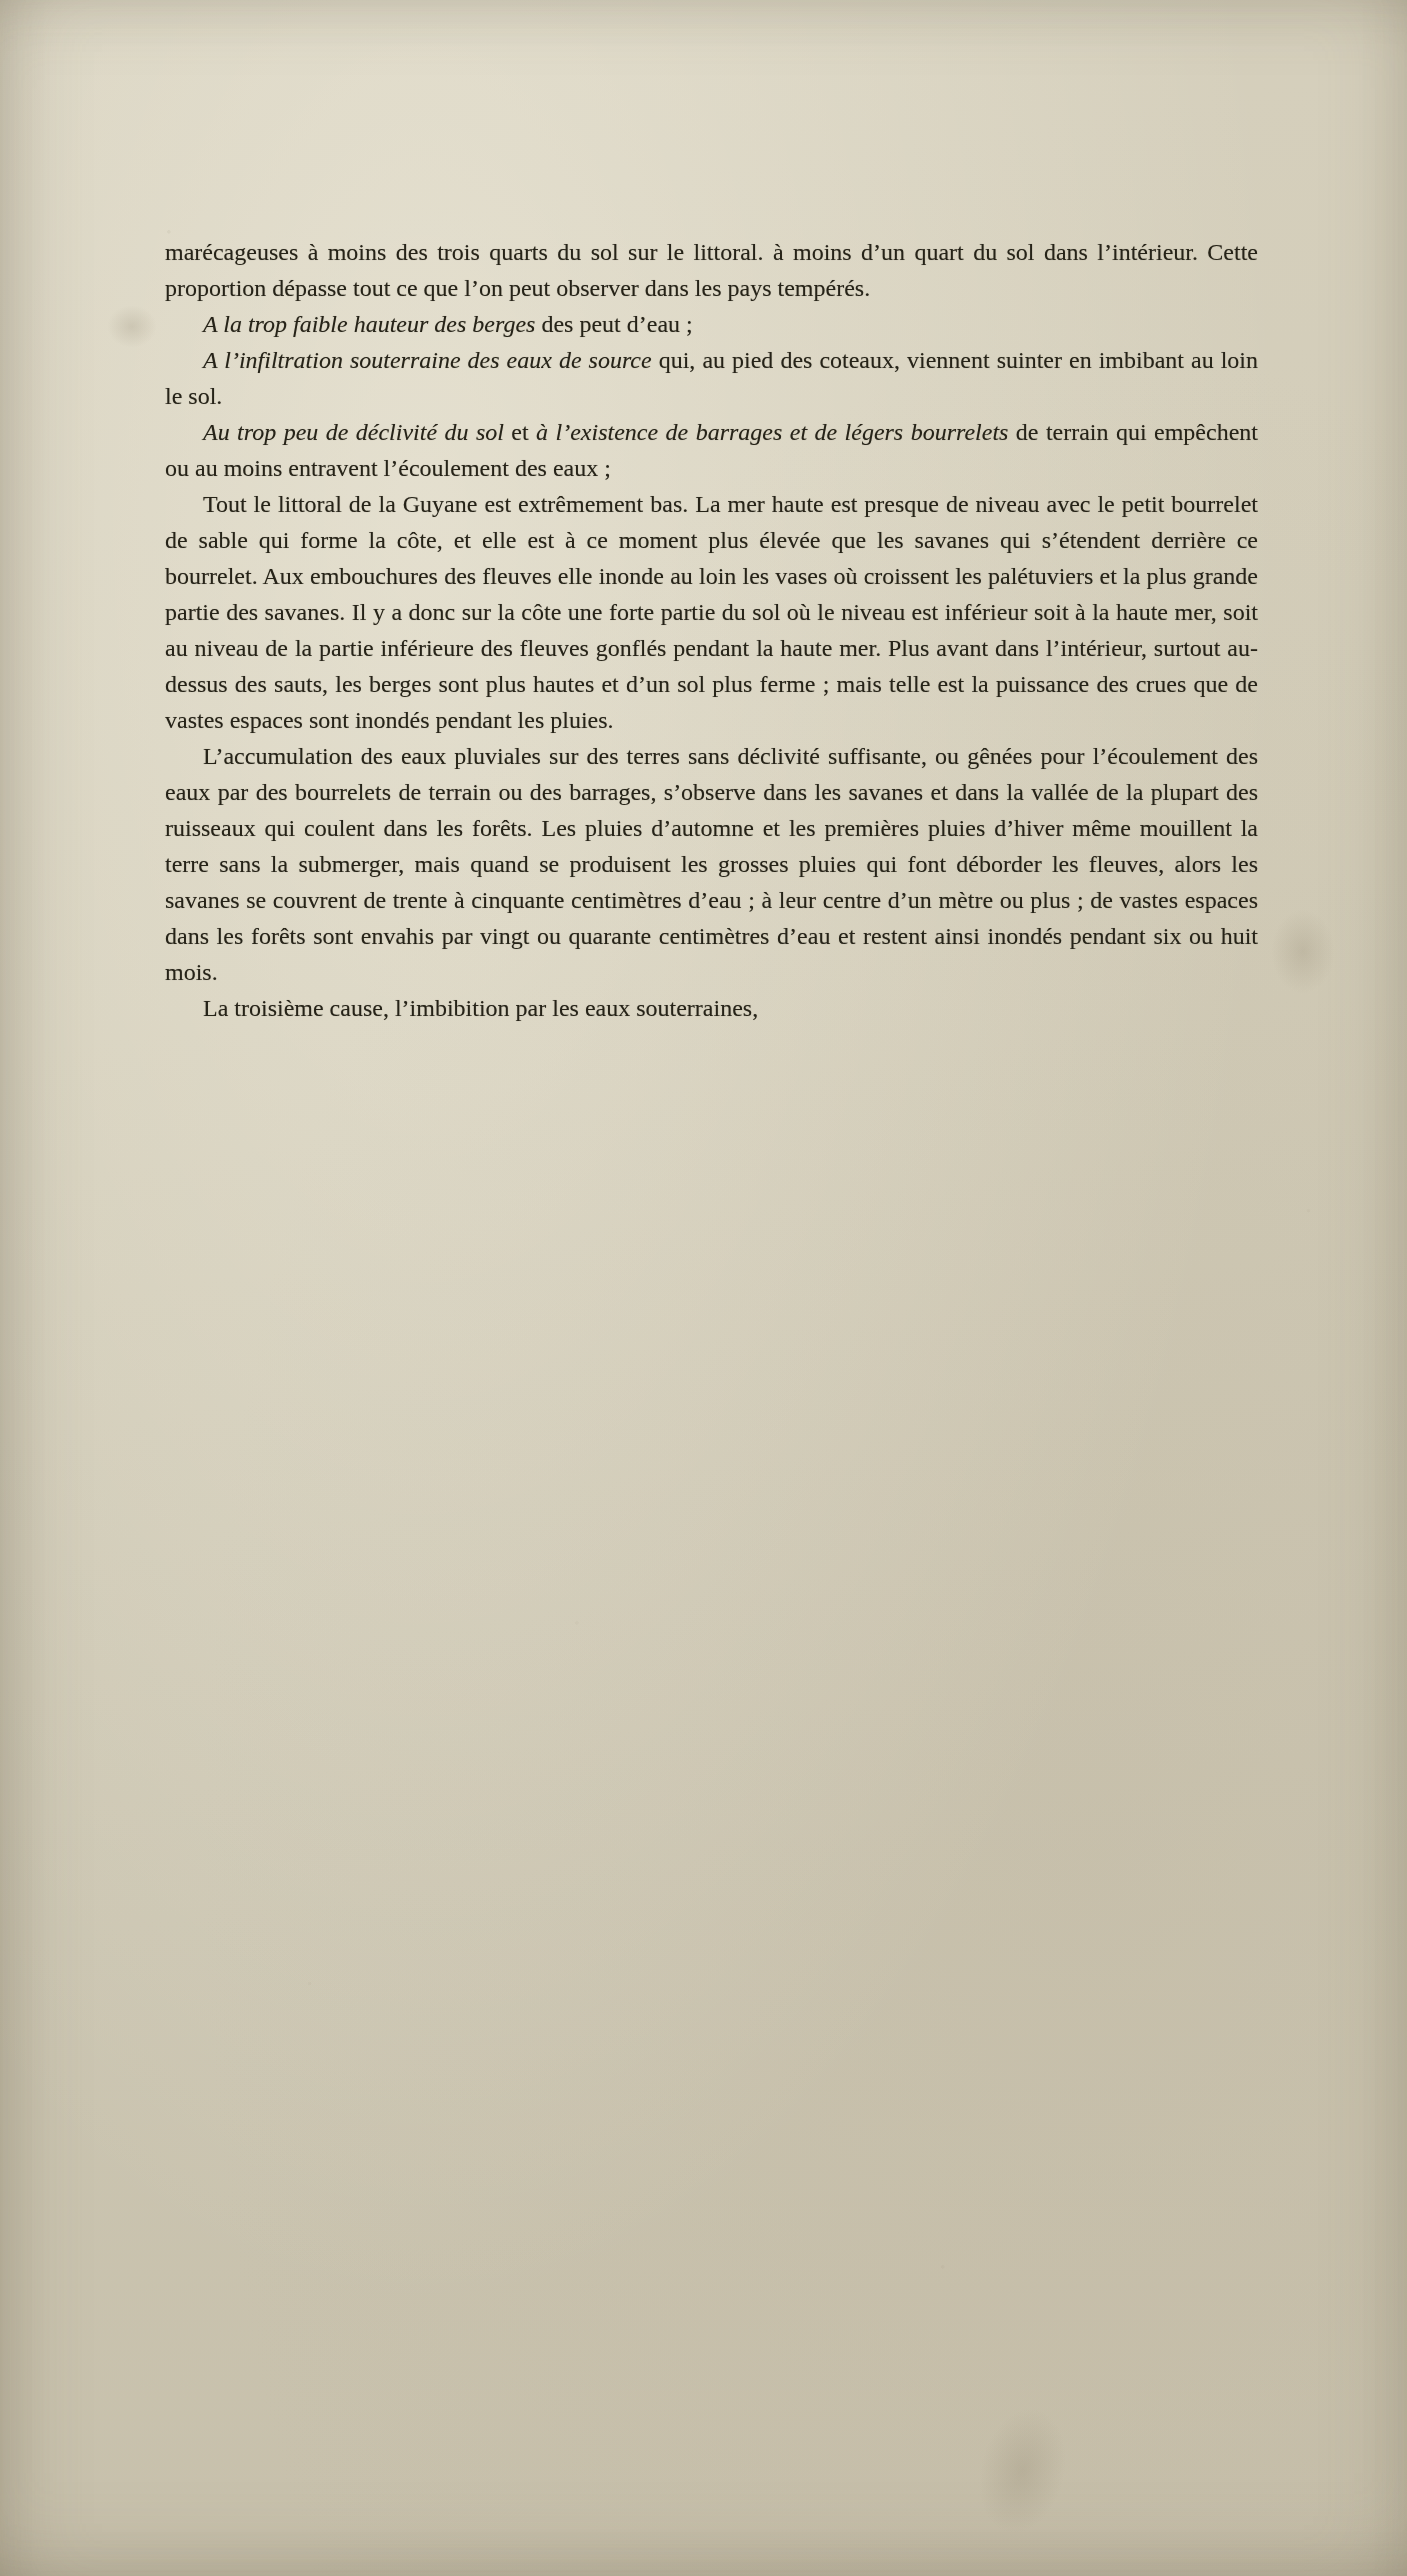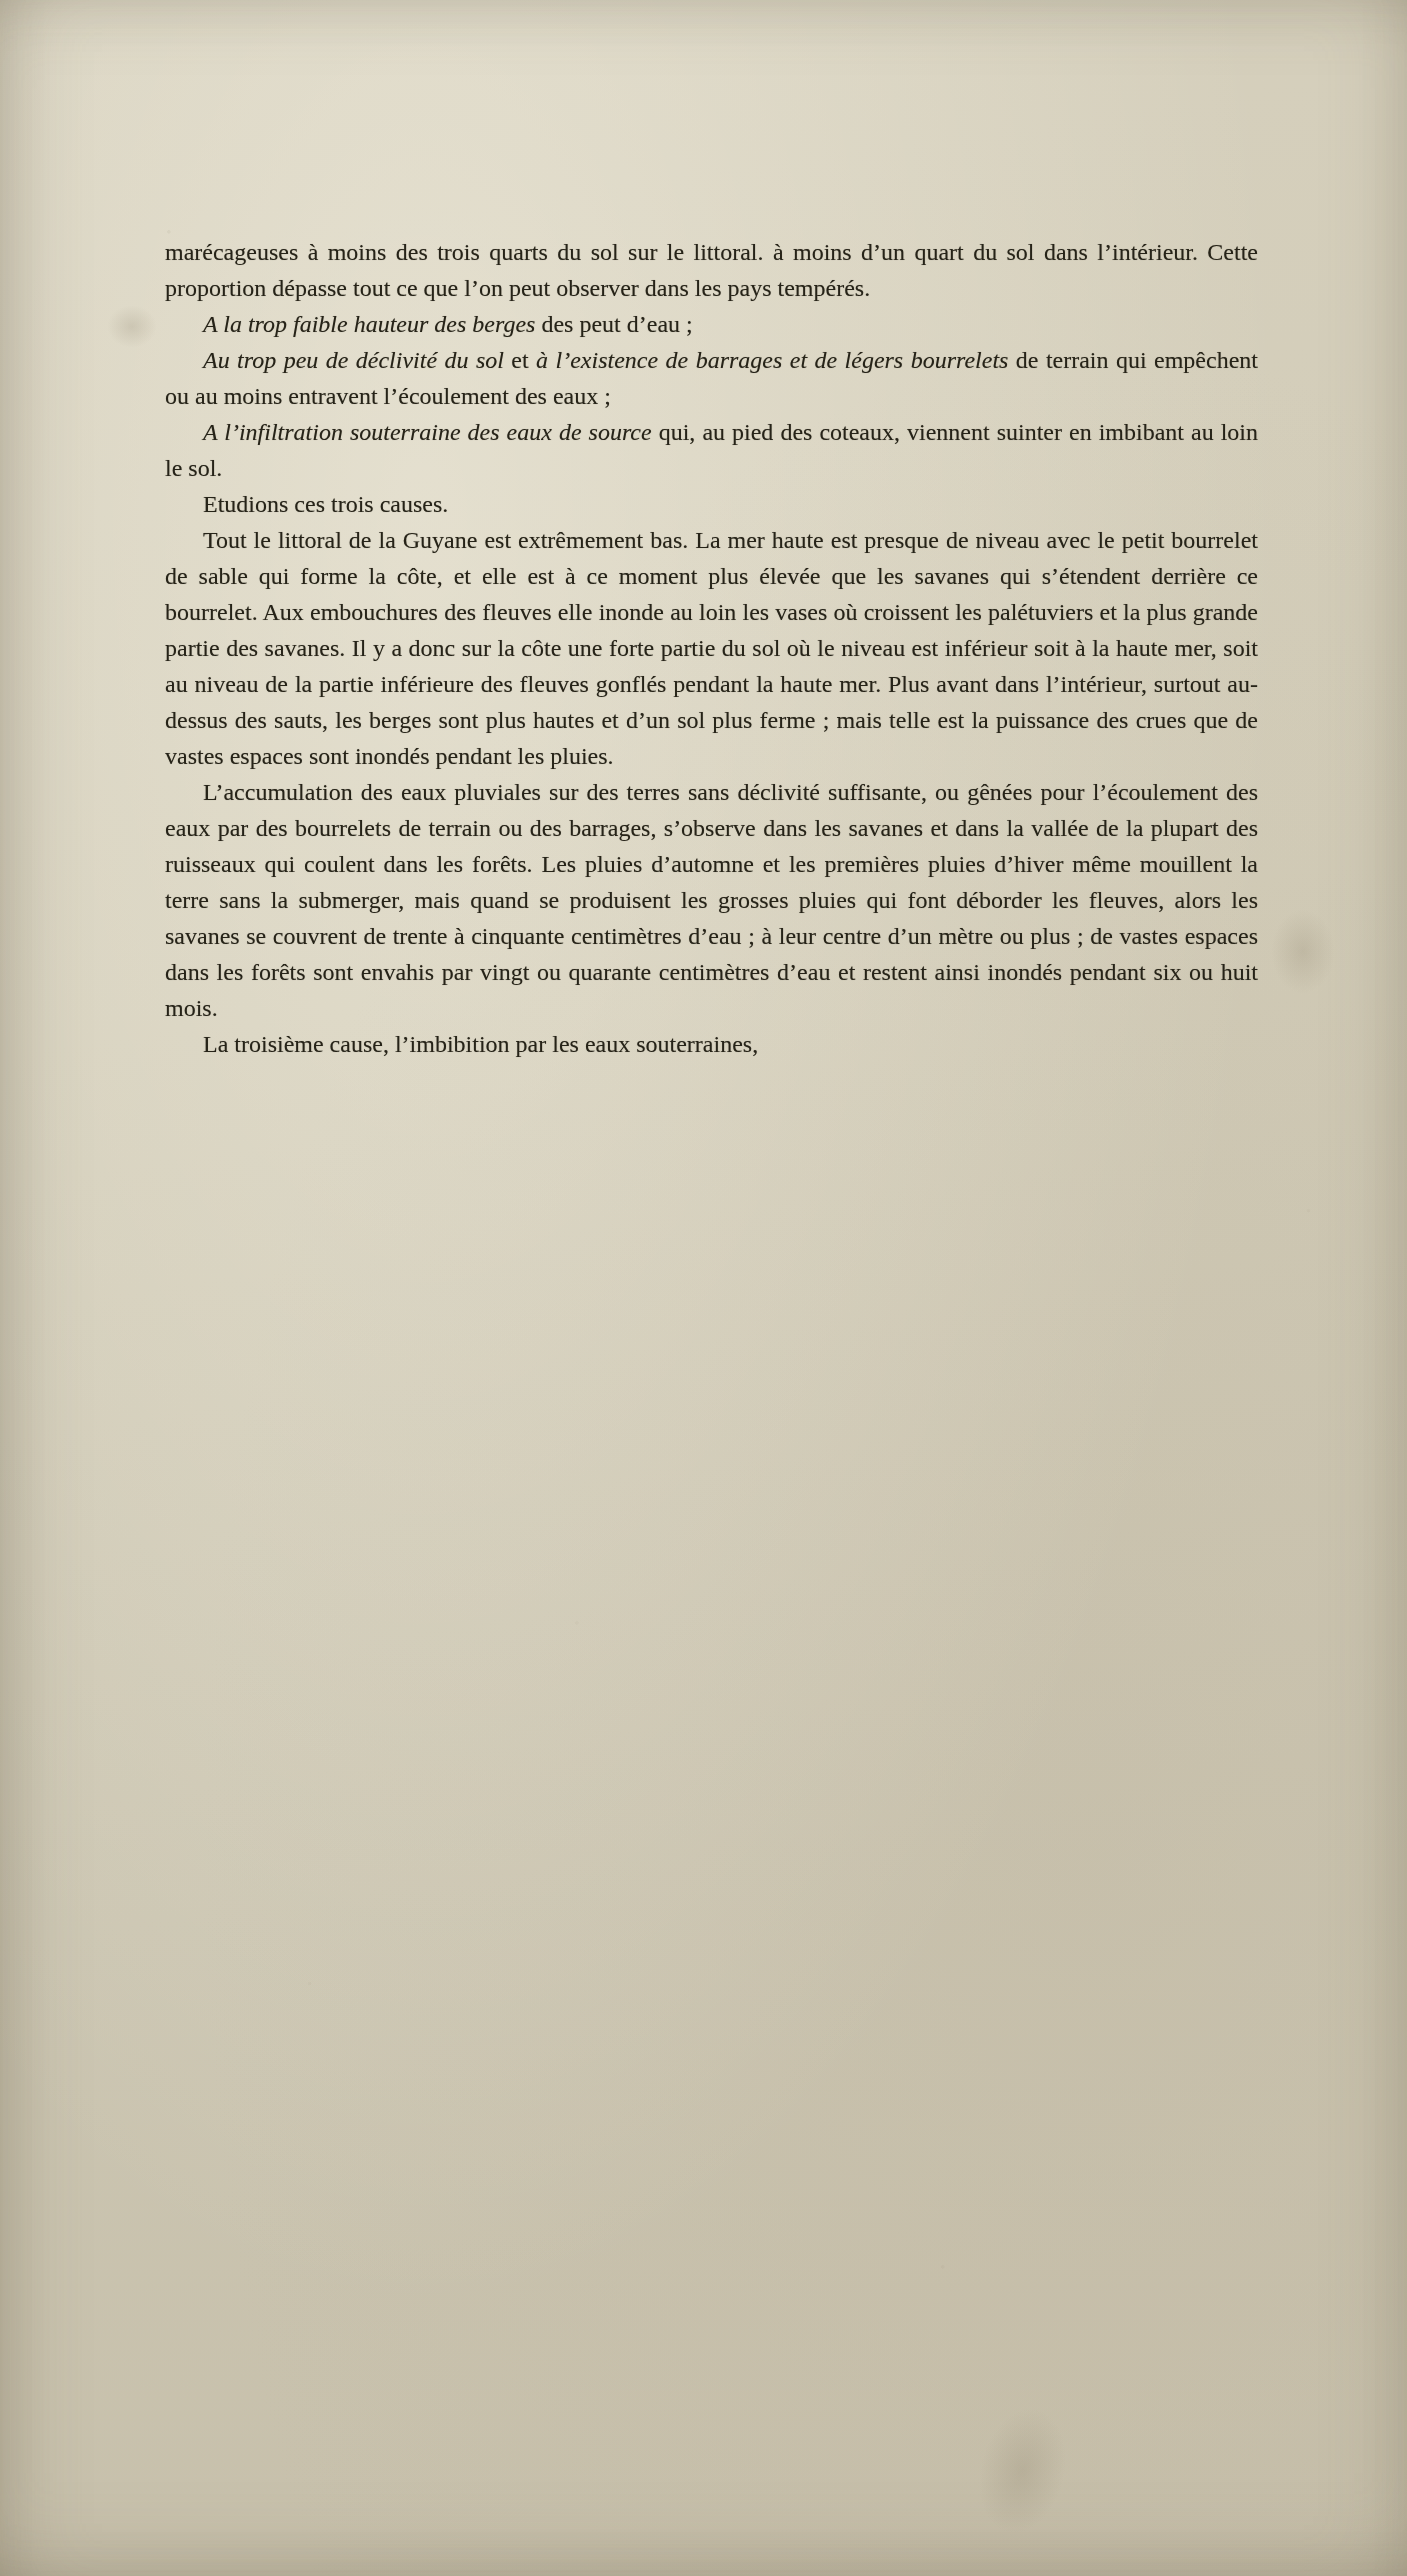--- a/index.html
+++ b/index.html
@@ -107,30 +107,27 @@
     <p class="para">
       <span>marécageuses à moins des trois quarts du sol sur le littoral. à moins d’un quart du sol dans l’intérieur. Cette proportion dépasse tout ce que l’on peut observer dans les pays tempérés.</span>
     </p>
 
 
     <p class="para indent">
       <span class="it">A la trop faible hauteur des berges</span><span> des peut d’eau ;</span>
     </p>
 
     <p class="para indent">
-      <span class="it">Au trop peu de déclivité du sol</span><span> et </span><span class="it">à l’existence de barrages et de légers bourrelets</span><span> de terrain qui empêchent ou au moins entravent l’écoulement des eaux ;</span>
-    </p>
-
-    <p class="para indent">
       <span class="it">A l’infiltration souterraine des eaux de source</span><span> qui, au pied des coteaux, viennent suinter en imbibant au loin le sol.</span>
     </p>
 
     <p class="para indent">
-      <span>Etudions ces trois causes.</span>
+      <span class="it">Au trop peu de déclivité du sol</span><span> et </span><span class="it">à l’existence de barrages et de légers bourrelets</span><span> de terrain qui empêchent ou au moins entravent l’écoulement des eaux ;</span>
     </p>
+
 
     <p class="para indent">
       <span>Tout le littoral de la Guyane est extrêmement bas. La mer haute est presque de niveau avec le petit bourrelet de sable qui forme la côte, et elle est à ce moment plus élevée que les savanes qui s’étendent derrière ce bourrelet. Aux embouchures des fleuves elle inonde au loin les vases où croissent les palétuviers et la plus grande partie des savanes. Il y a donc sur la côte une forte partie du sol où le niveau est inférieur soit à la haute mer, soit au niveau de la partie inférieure des fleuves gonflés pendant la haute mer. Plus avant dans l’intérieur, surtout au-dessus des sauts, les berges sont plus hautes et d’un sol plus ferme ; mais telle est la puissance des crues que de vastes espaces sont inondés pendant les pluies.</span>
     </p>
 
     <p class="para indent">
       <span>L’accumulation des eaux pluviales sur des terres sans déclivité suffisante, ou gênées pour l’écoulement des eaux par des bourrelets de terrain ou des barrages, s’observe dans les savanes et dans la vallée de la plupart des ruisseaux qui coulent dans les forêts. Les pluies d’automne et les premières pluies d’hiver même mouillent la terre sans la submerger, mais quand se produisent les grosses pluies qui font déborder les fleuves, alors les savanes se couvrent de trente à cinquante centimètres d’eau ; à leur centre d’un mètre ou plus ; de vastes espaces dans les forêts sont envahis par vingt ou quarante centimètres d’eau et restent ainsi inondés pendant six ou huit mois.</span>
     </p>
 
     <p class="para indent">

